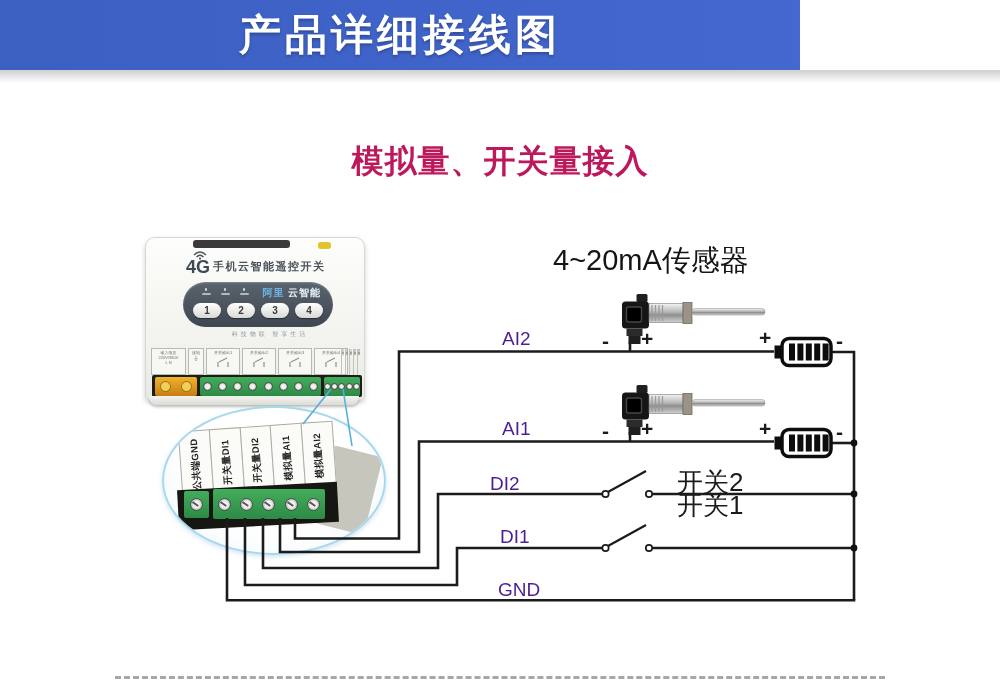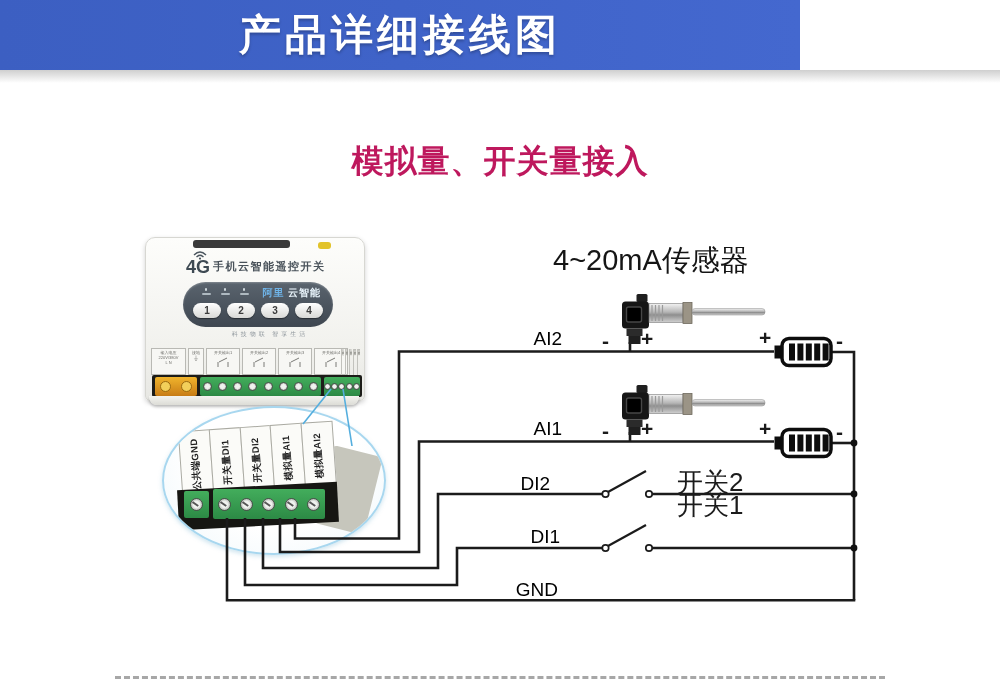--- a/index.html
+++ b/index.html
@@ -85,21 +85,21 @@
     transform:rotate(-3deg);}
   .bubble-wedge{position:absolute;left:158px;top:42px;width:52px;height:80px;background:#c6c6bc;
     transform:rotate(14deg);border-radius:5px;}
   .gb-bub-l{position:absolute;left:20px;top:83px;width:25px;height:27px;}
   .gb-bub{position:absolute;left:49px;top:81px;width:112px;height:30px;}
   .screw.bub{width:11px;height:11px;position:relative;}
   .screw.bub::after{content:"";position:absolute;left:1px;top:4px;width:7px;height:1.5px;background:#555;
     transform:rotate(35deg);}
 
   
-  .wlabel{font-size:19px;color:#000000;width:60px;text-align:right;}
+  .wlabel{font-size:19px;color:#4c1d95;width:60px;text-align:left;}
   .sign{font-size:21px;font-weight:bold;color:#1b1b1b;}
   .sw-label{font-size:26px;color:#1b1b1b;}
 
   .dashed-rule{left:115px;top:676px;width:770px;height:0;border-top:3px dashed #a7a7a7;}
 
   svg.overlay{position:absolute;left:0;top:0;z-index:5;pointer-events:none;}
   .layer-labels{z-index:6;}
 </style>
 </head>
 <body>

